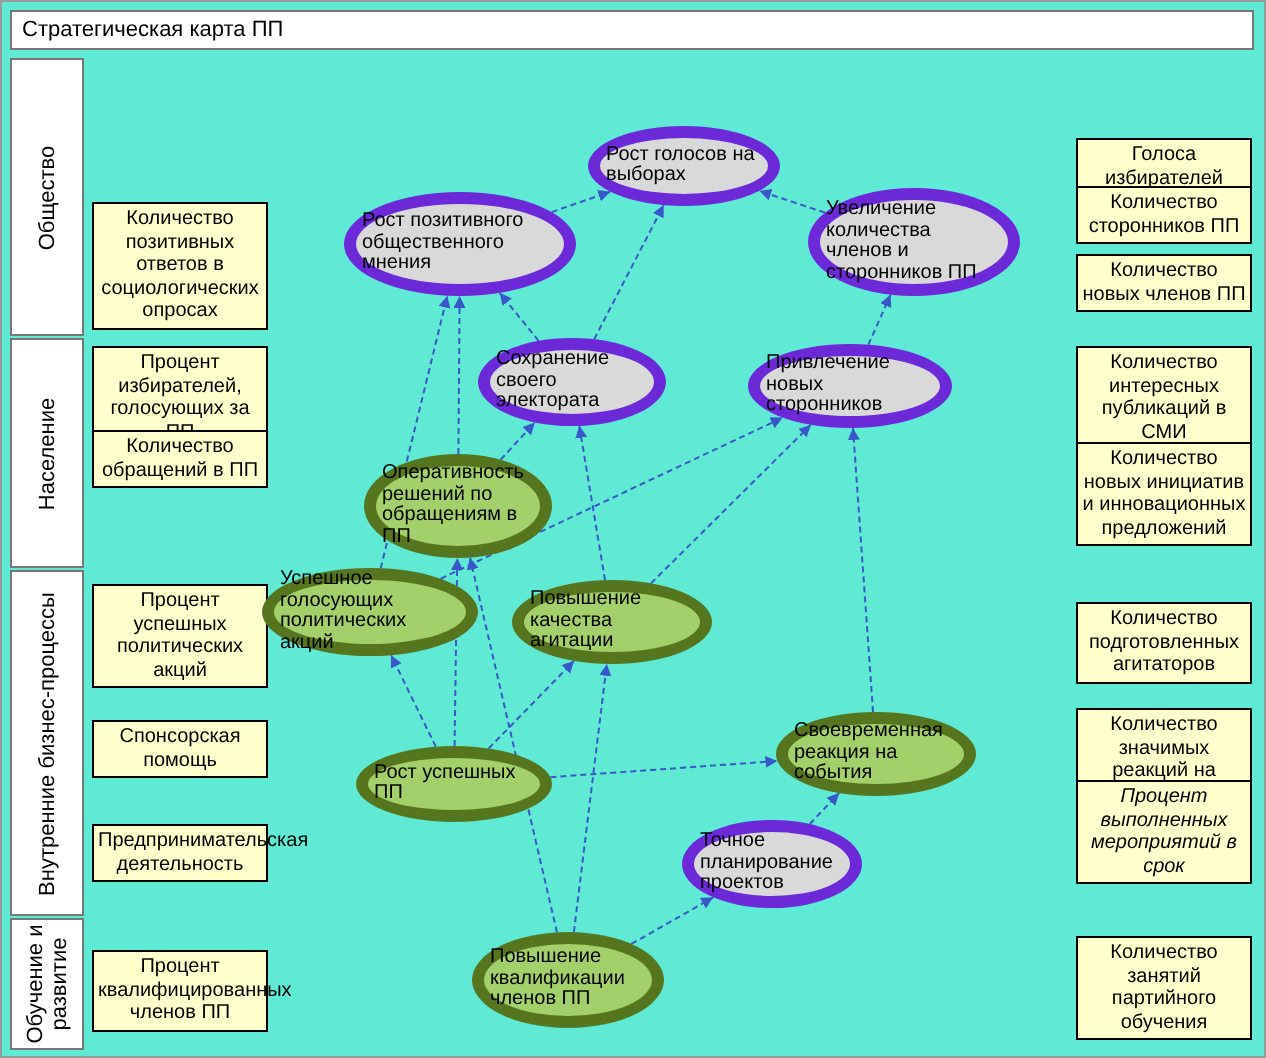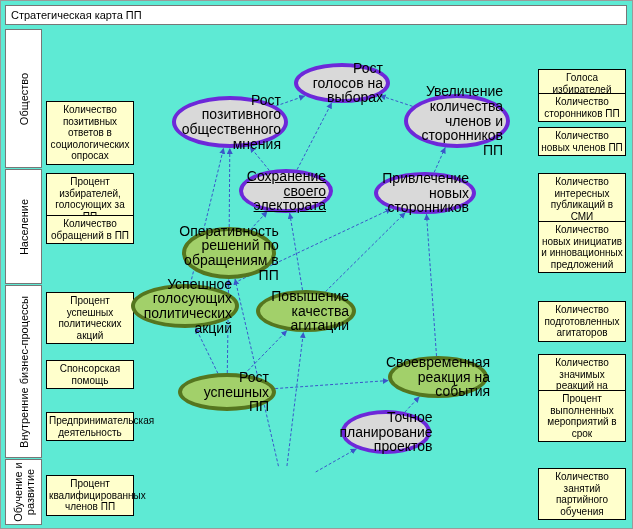--- a/index.html
+++ b/index.html
@@ -25,22 +25,22 @@
   .diagram{position:absolute;left:0;top:0;width:633px;height:529px;}
   #edges-svg{position:absolute;left:0;top:0;width:633px;height:529px;}
   .edge{stroke:#3a57c9;stroke-width:1;stroke-dasharray:3 2;fill:none;}
   .metric{
     position:absolute;width:88px;background:#ffffcc;border:1px solid #000;
     box-sizing:border-box;font-size:10px;line-height:1.15;text-align:center;
     padding:2px 2px;color:#000;
   }
   .node{
     position:absolute;border-radius:50%;box-sizing:border-box;
-    display:flex;align-items:center;justify-content:center;text-align:right;
-    font-size:14px;line-height:1.05;padding:3px;border:4px solid #6d28d9;
+    display:flex;align-items:center;justify-content:center;text-align:left;
+    font-size:10px;line-height:1.05;padding:3px;border:6px solid #6d28d9;
   }
   .node.gray{background:#d9d9d9;}
   .node.green{background:#a2d06a;border-color:#55761f;}
 </style>
 </head>
 <body>
 
 <div class="canvas">
 
   <div class="titlebar">Стратегическая карта ПП</div>
@@ -96,29 +96,30 @@
     <div class="metric" style="left:45px;top:411px;">Предпринимательская деятельность</div>
     <div class="metric" style="left:45px;top:474px;">Процент квалифицированных членов ПП</div>
 
     <div class="metric" style="left:537px;top:68px;">Голоса избирателей</div>
     <div class="metric" style="left:537px;top:92px;">Количество сторонников ПП</div>
     <div class="metric" style="left:537px;top:126px;">Количество новых членов ПП</div>
     <div class="metric" style="left:537px;top:172px;">Количество интересных публикаций в СМИ</div>
     <div class="metric" style="left:537px;top:220px;">Количество новых инициатив и инновационных предложений</div>
     <div class="metric" style="left:537px;top:300px;">Количество подготовленных агитаторов</div>
     <div class="metric" style="left:537px;top:341px;margin-top:12px;">Количество значимых реакций на события</div>
-    <div class="metric" style="left:537px;top:389px;">Процент выполненных мероприятий в срок</div>
+    <div class="metric" style="left:537px;top:389px;font-style:italic;">Процент выполненных мероприятий в срок</div>
     <div class="metric" style="left:537px;top:467px;">Количество занятий партийного обучения</div>
 
     <div class="node gray" style="left:293px;top:62px;width:96px;height:40px;">Рост голосов на выборах</div>
     <div class="node gray" style="left:171px;top:95px;width:116px;height:52px;">Рост позитивного общественного мнения</div>
     <div class="node gray" style="left:403px;top:93px;width:106px;height:54px;">Увеличение количества членов и сторонников ПП</div>
-    <div class="node gray" style="left:238px;top:168px;width:94px;height:44px;text-decoration:underline;">Сохранение своего электората</div>
+    <div class="node gray" style="left:238px;top:168px;width:94px;height:44px;">Сохранение своего электората</div>
     <div class="node gray" style="left:373px;top:171px;width:102px;height:42px;">Привлечение новых сторонников</div>
     <div class="node green" style="left:181px;top:226px;width:94px;height:52px;">Оперативность решений по обращениям в ПП</div>
     <div class="node green" style="left:130px;top:283px;width:108px;height:44px;">Успешное голосующих политических акций</div>
     <div class="node green" style="left:255px;top:289px;width:100px;height:42px;">Повышение качества агитации</div>
     <div class="node green" style="left:177px;top:372px;width:98px;height:38px;">Рост успешных ПП</div>
     <div class="node green" style="left:387px;top:355px;width:100px;height:42px;">Своевременная реакция на события</div>
     <div class="node gray" style="left:340px;top:409px;width:90px;height:44px;">Точное планирование проектов</div>
+    <div class="node green" style="left:235px;top:465px;width:96px;height:48px;">Повышение квалификации членов ПП</div>
 
   </div>
 </div>
 
 </body></html>

